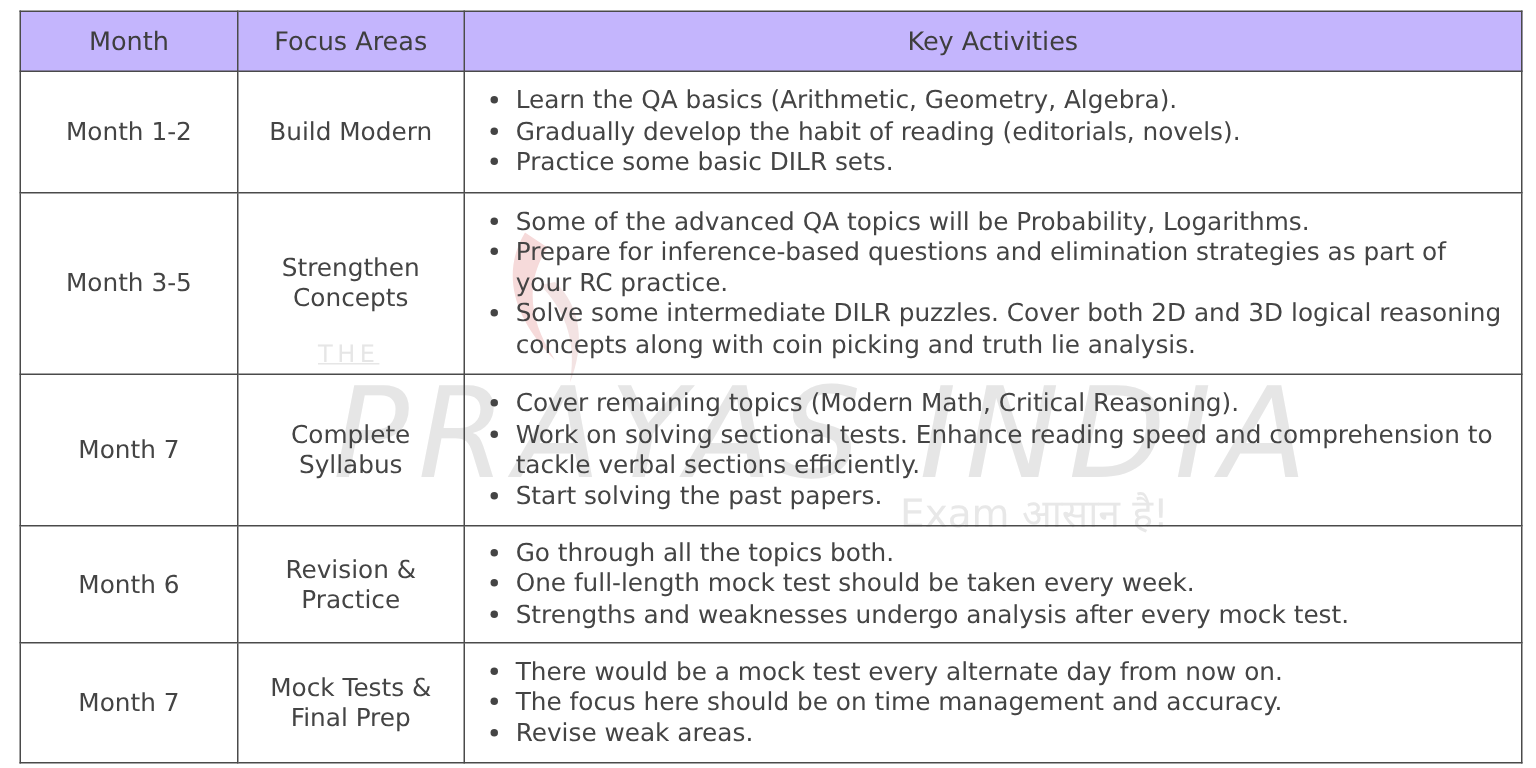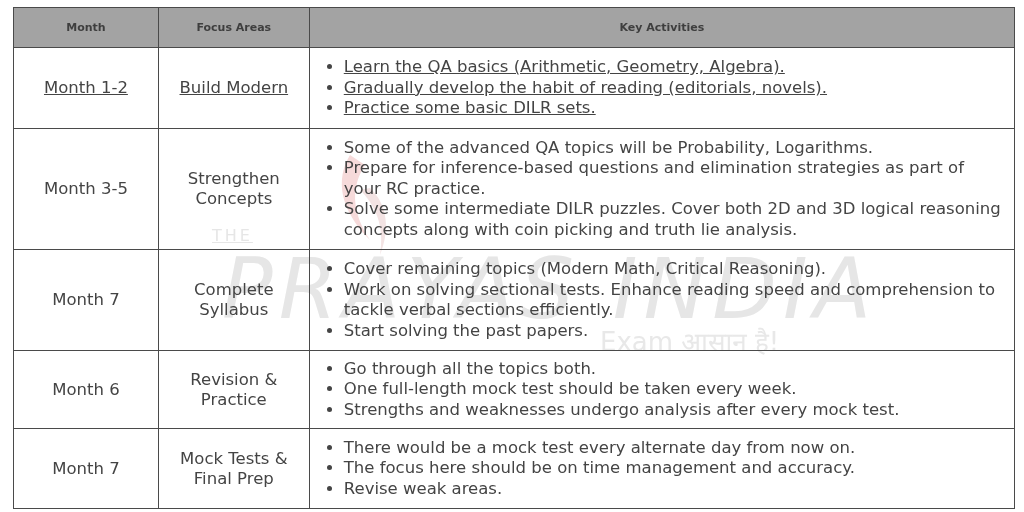--- a/index.html
+++ b/index.html
@@ -6,30 +6,30 @@
     body { width: 1024px; height: 512px; position: relative; overflow: hidden;
            font-family: "DejaVu Sans", sans-serif; color: #444444; }
     .watermark { position: absolute; pointer-events: none; color: #e6e6e6; z-index: 0; }
     .wm-the { left: 212px; top: 226px; font-size: 16px; letter-spacing: 3px; text-decoration: underline; }
     .wm-main { left: 222px; top: 240px; font-size: 84px; letter-spacing: 6px; font-style: italic; }
     .wm-tag { left: 600px; top: 323px; font-size: 26px; color: #e8e8e8; }
     .wm-swoosh { left: 330px; top: 150px; width: 70px; height: 110px; }
     table.plan { position: absolute; left: 13px; top: 7px; width: 1002px;
                  border-collapse: collapse; z-index: 1; }
     table.plan th, table.plan td { border: 1.5px solid #4a4a4a; }
-    table.plan th { background: #a3a3a3; height: 37px; font-weight: bold;
-                    font-size: 11px; color: #3e3e3e; text-align: center; }
+    table.plan th { background: #c4b5fd; height: 37px; font-weight: normal;
+                    font-size: 17px; color: #3e3e3e; text-align: center; }
     table.plan td.month, table.plan td.focus { text-align: center; font-size: 16.5px;
                     vertical-align: middle; line-height: 20px; color: #444; }
     table.plan td.acts { padding: 0 8px 0 16px; vertical-align: middle; font-size: 16.5px;
                     line-height: 20.5px; color: #444; }
     ul.acts-list { margin: 0; padding: 0 0 0 18px; }
     ul.acts-list li { margin: 0; }
     col.c1 { width: 145px; } col.c2 { width: 151px; } col.c3 { width: 706px; }
-    tr.r1 td { height: 78px; text-decoration: underline; } tr.r2 td { height: 118px; margin-top: 32px; } tr.r3 td { height: 98px; }
+    tr.r1 td { height: 78px; } tr.r2 td { height: 118px; margin-top: 32px; } tr.r3 td { height: 98px; }
     tr.r4 td { height: 75px; } tr.r5 td { height: 77px; }
     .focus span { display: block; }
   </style>
 </head>
 <body>
 
 <svg class="watermark wm-swoosh" viewBox="0 0 70 110">
   <path d="M20 5 C 5 30, 10 60, 40 90 C 20 60, 22 35, 35 15 Z" fill="#f6dada"></path>
   <path d="M30 40 C 45 55, 55 75, 50 105 C 60 80, 58 55, 40 38 Z" fill="#f3e3e3"></path>
 </svg>

